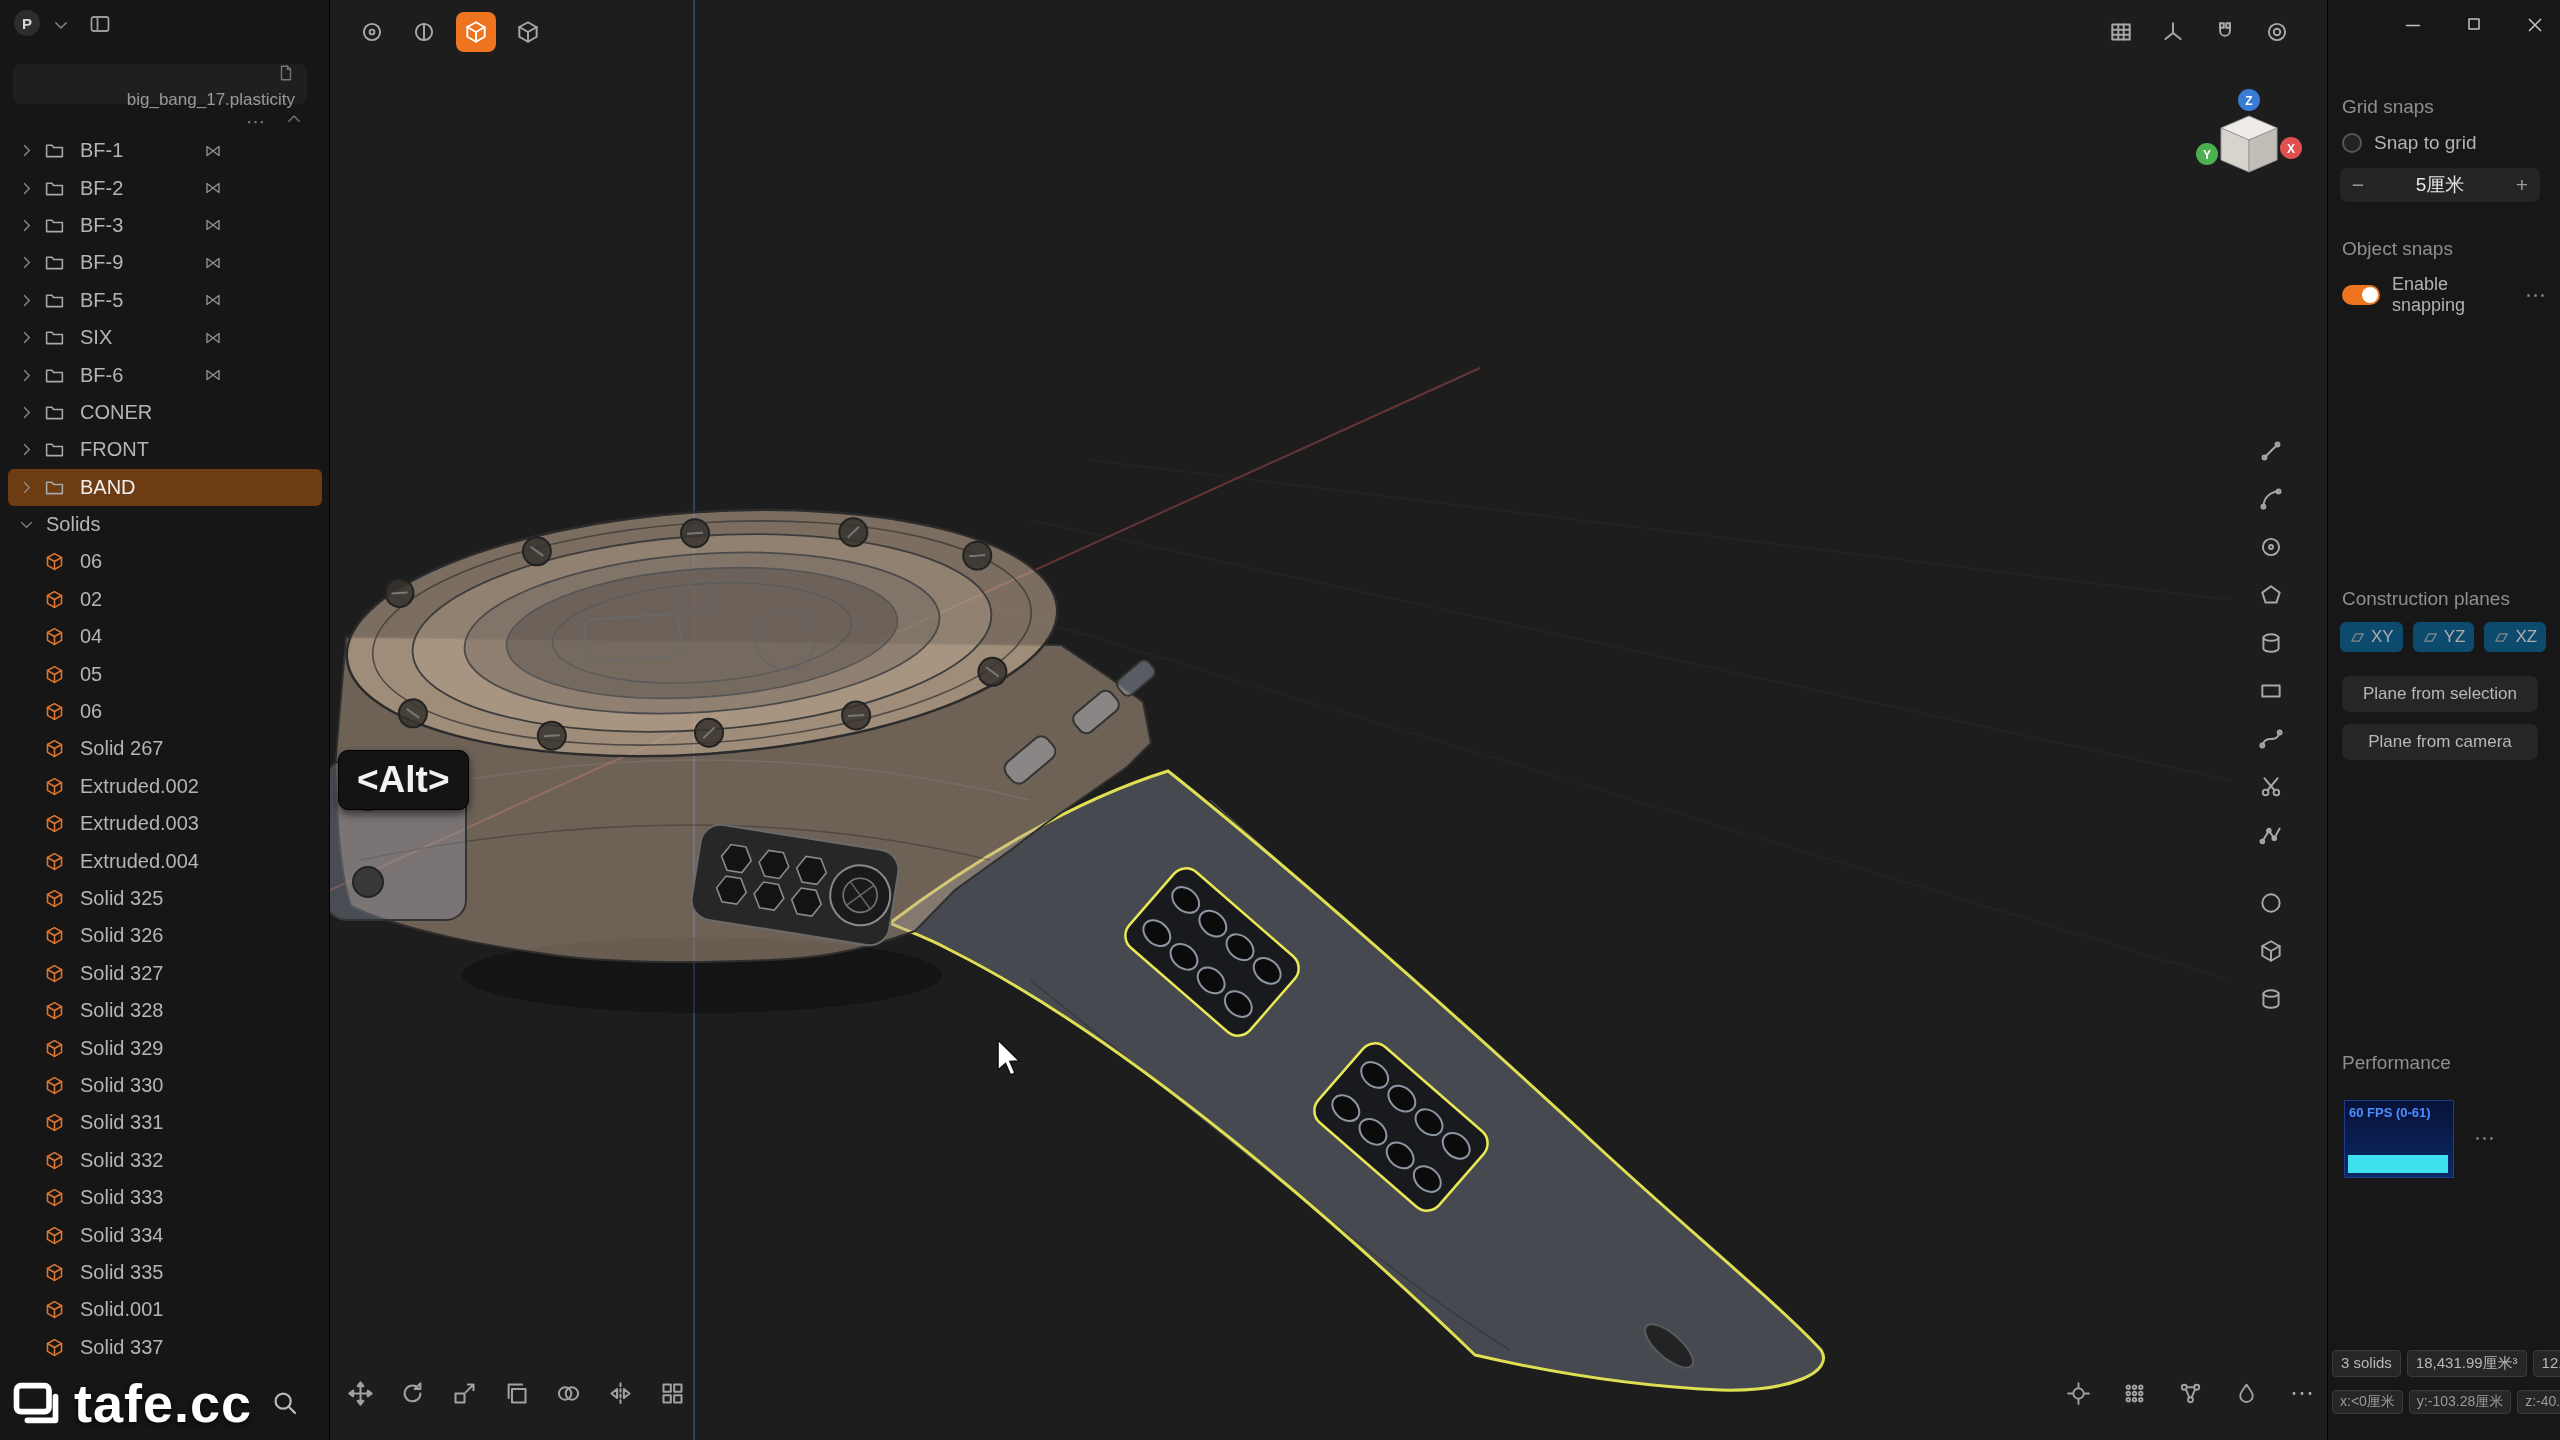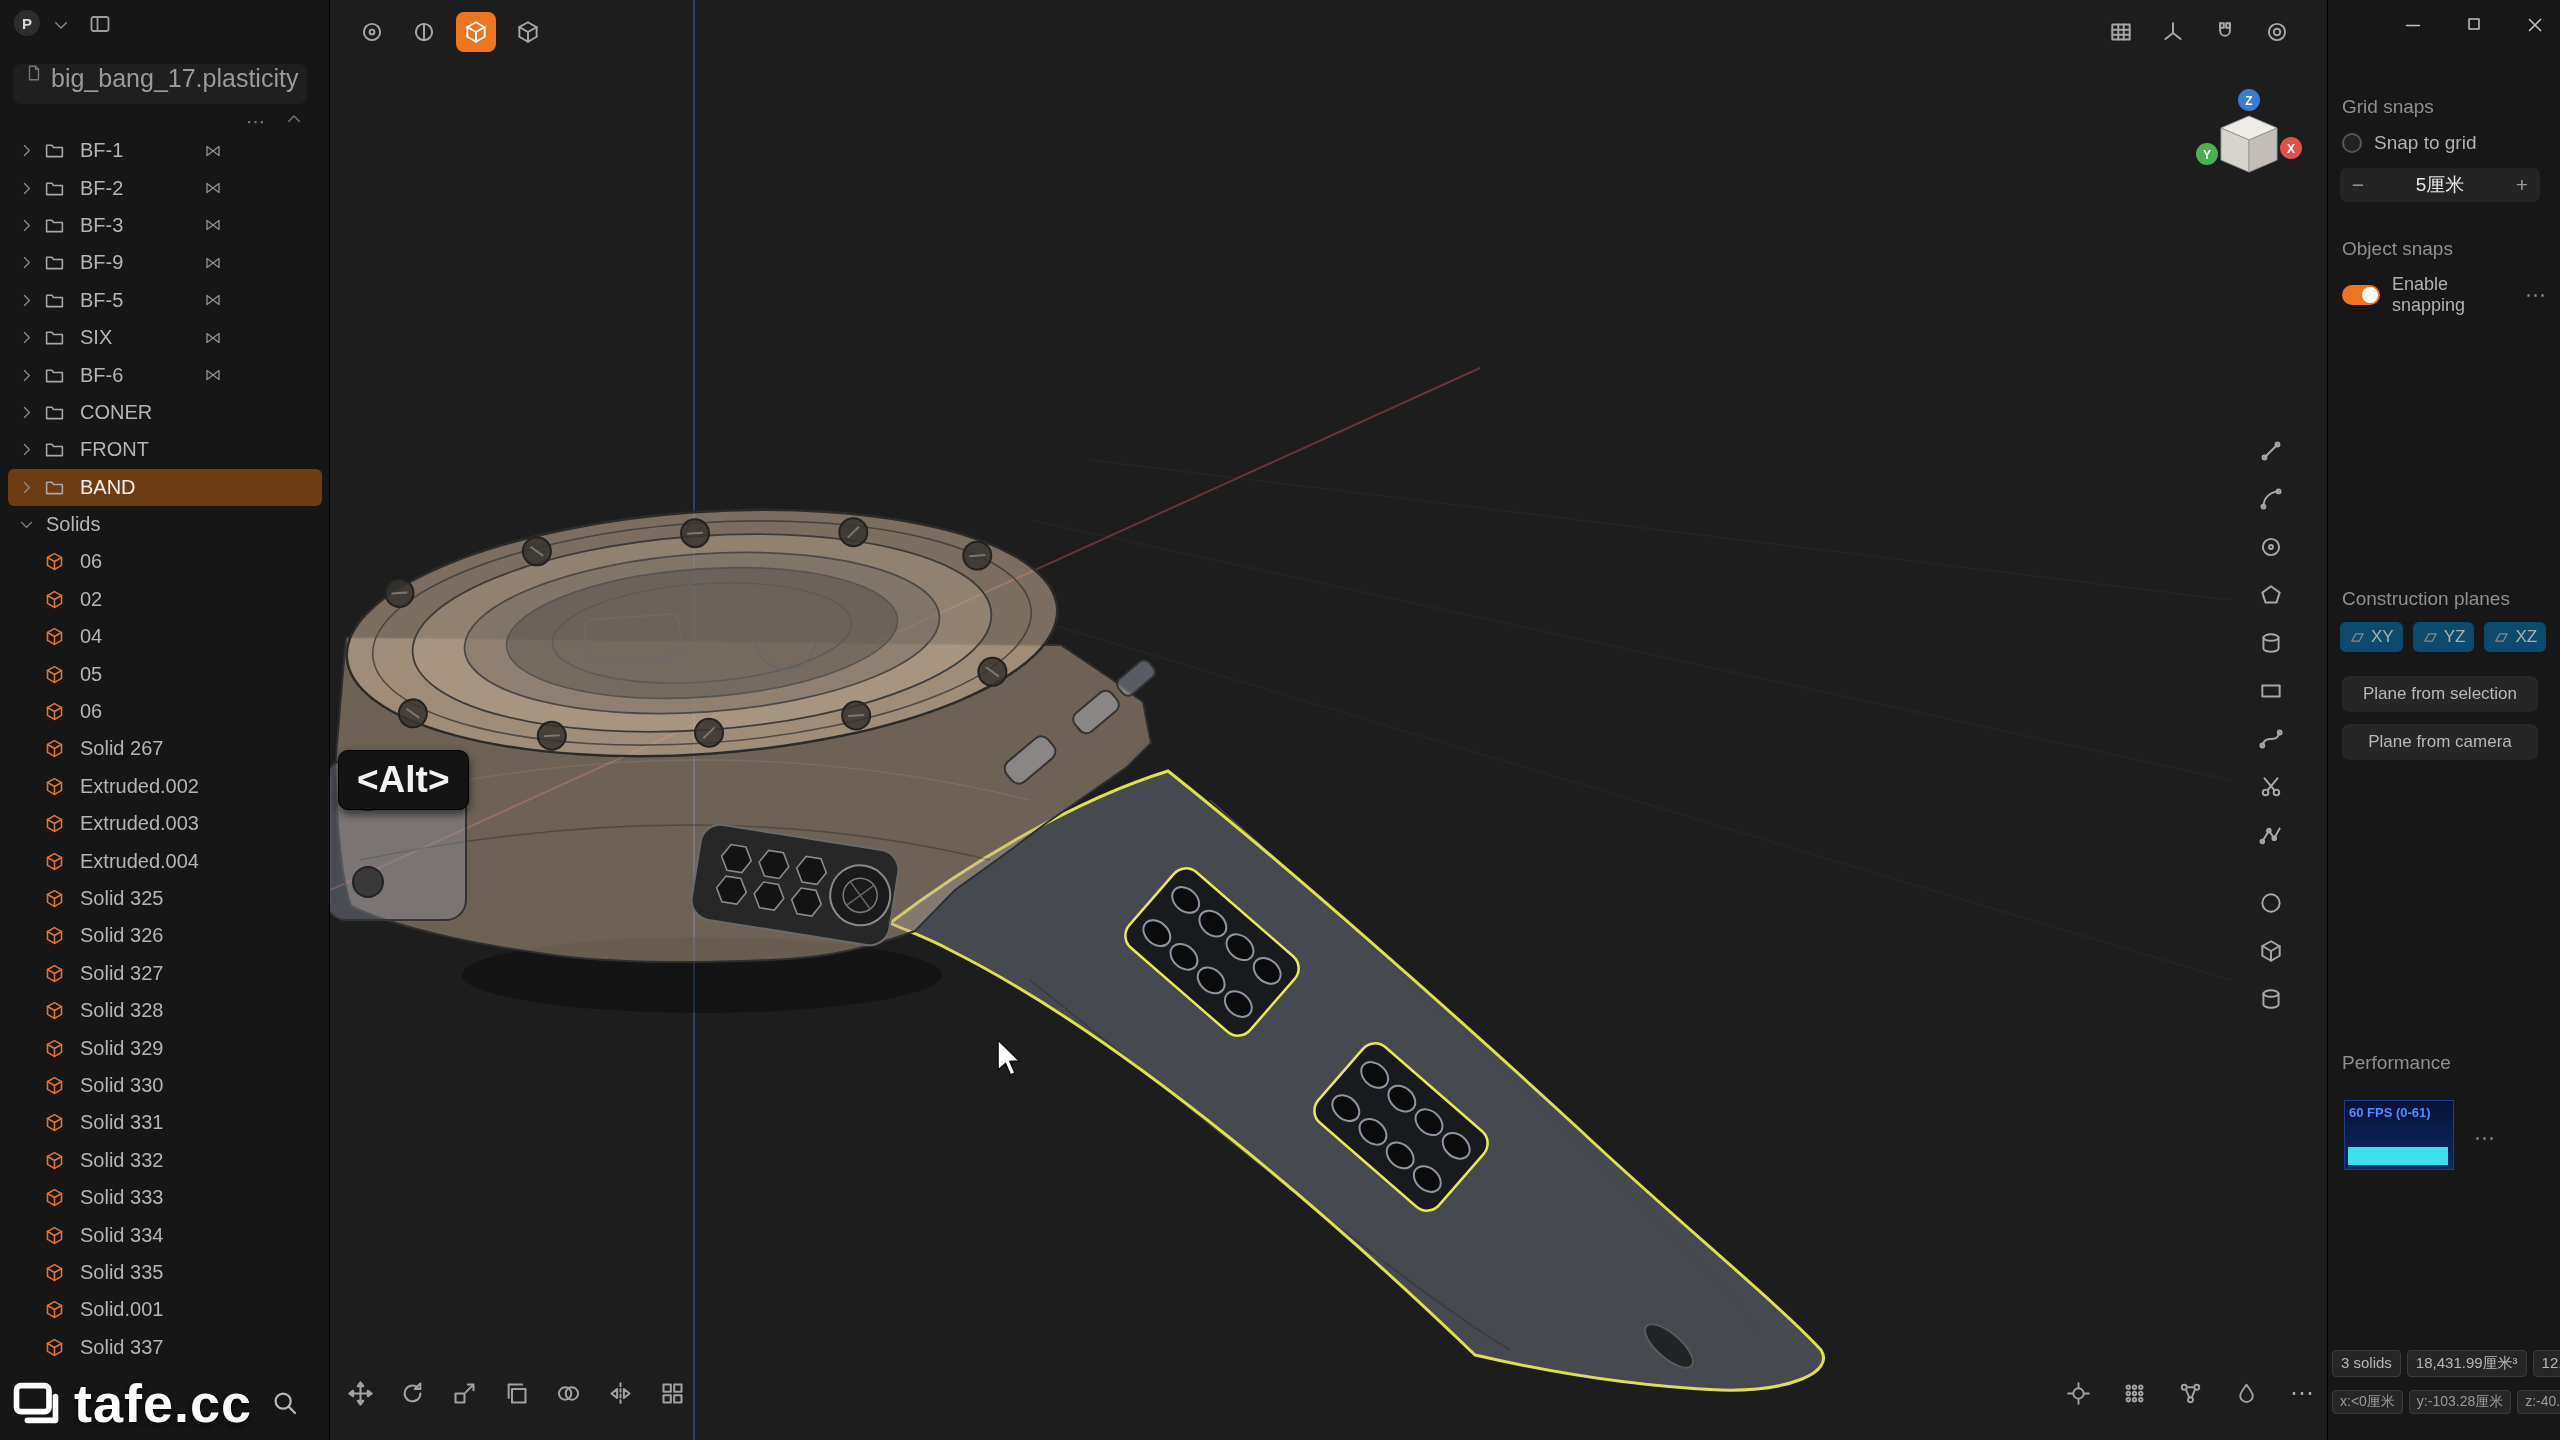--- a/index.html
+++ b/index.html
@@ -21,22 +21,22 @@
 
   
   #sb-head { position:absolute; left:0; top:0; width:100%; height:56px; }
   #logo { position:absolute; left:14px; top:10px; width:26px; height:26px; border-radius:50%;
     background:#2d2d2d; color:#d8d8d8; font-size:15px; font-weight:bold;
     display:flex; align-items:center; justify-content:center; }
   #logo-chev { position:absolute; left:52px; top:16px; color:#8a8a8a; }
   #pane-toggle { position:absolute; left:88px; top:12px; color:#9a9a9a; }
 
   #file-chip { position:absolute; left:13px; top:64px; width:294px; height:40px;
-    background:#1f1f1f; border-radius:8px; display:flex; align-items:flex-start;
-    gap:8px; padding:0 12px; color:#9a9a9a; font-size:25px; }
+    background:#1f1f1f; border-radius:8px; display:flex; align-items:flex-end;
+    gap:8px; padding:0 12px; color:#9a9a9a; font-size:17px;flex-direction:column; }
   #file-chip .ic { color:#777; flex:none; }
 
   #tree-head { position:absolute; right:26px; top:110px; display:flex; gap:20px; color:#787878; }
 
   
   #tree { position:absolute; left:0; top:132px; width:330px; height:1308px; overflow:hidden; }
   .row { height:37.4px; display:flex; align-items:center; margin:0 8px;
     padding-left:10px; border-radius:6px; position:relative; color:#b5b5b5; font-size:20px; }
   .row .chev { width:26px; color:#8a8a8a; flex:none; display:flex; }
   .row .ticon { width:30px; flex:none; display:flex; color:#a8a8a8; }
@@ -96,21 +96,21 @@
   #stepper .st-btn { width:36px; text-align:center; color:#9a9a9a; font-size:21px; }
   #stepper .st-val { flex:1; text-align:center; color:#e8e8e8; font-size:19px; }
   .more-dots { color:#8a8a8a; font-size:21px; letter-spacing:2px; }
   #cp-row { position:absolute; left:12px; top:622px; display:flex; gap:10px; }
   .cp-btn { display:flex; align-items:center; gap:5px; background:#0c4a6e; border-radius:6px;
     padding:5px 9px; color:#aeaeae; font-size:17px; }
   .cp-btn .ic { color:#8a8a8a; }
   .panel-btn { position:absolute; left:14px; width:196px; height:36px; background:#262626;
     border-radius:7px; color:#b8b8b8; font-size:17px; display:flex; align-items:center;
     justify-content:center; }
-  #fps-box { position:absolute; left:16px; top:1100px; width:110px; height:70px;
+  #fps-box { position:absolute; left:16px; top:1100px; width:110px; height:78px;
     background:linear-gradient(#081238, #0a2a66); border:1px solid #1c3d8f; position:absolute; }
   #fps-label { color:#4d8dff; font-size:13px; font-weight:bold; padding:4px 4px 0 4px;
     white-space:nowrap; }
   #fps-bar { position:absolute; left:3px; bottom:4px; width:100px; height:18px; background:#3fe0ee; }
   #fps-more { position:absolute; left:146px; top:1126px; }
   .status-row { position:absolute; display:flex; gap:6px; white-space:nowrap; overflow:hidden;text-align:right; }
   #status1 { left:4px; top:1350px; width:229px; }
   #status2 { left:4px; top:1390px; width:271px; }
   .badge { background:#262626; border:1px solid #3a3a3a; border-radius:4px; padding:3px 8px;
     color:#b8b8b8; font-size:15px; flex:none; }

